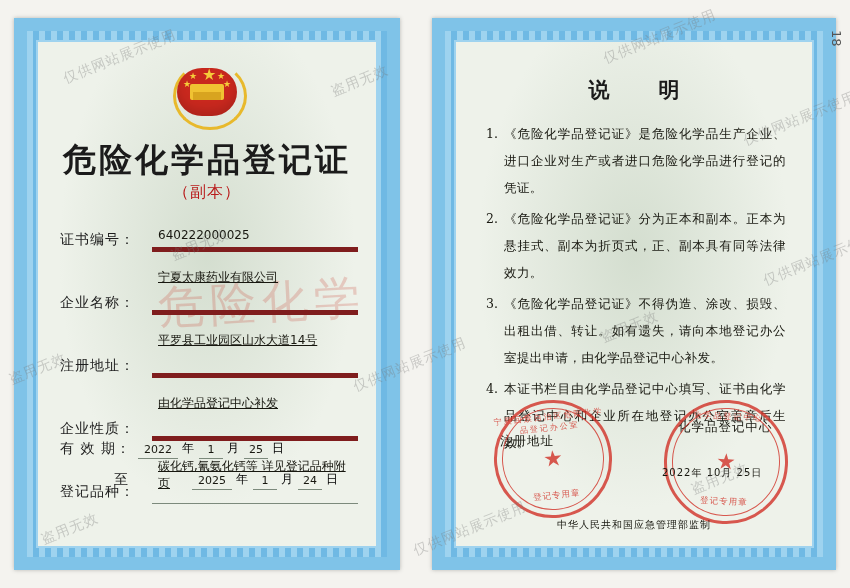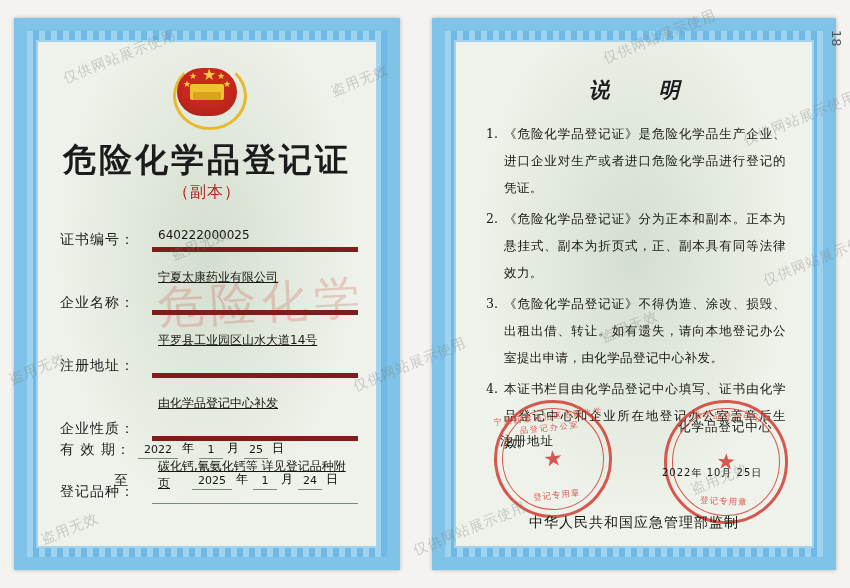--- a/index.html
+++ b/index.html
@@ -125,42 +125,41 @@
   }
   .row.tall .val{min-height:30px;padding-bottom:11px;text-decoration:underline;}
   .row.kinds{margin-bottom:10px;}
   .row.kinds .lab{align-self:flex-end;}
   .row.kinds .val{border-bottom:1px solid #7c8a7c;}
 
   
   .valid{
     position:absolute;left:22px;right:18px;bottom:44px;
   }
-  .vrow{display:flex;align-items:center;margin-bottom:12px;margin-top:11px;}
+  .vrow{display:flex;align-items:flex-start;margin-bottom:12px;margin-top:11px;}
   .vrow .lab{
     width:78px;flex:0 0 78px;
     font-family:"DejaVu Serif","Liberation Serif",serif;
     font-size:14px;color:#1d1d1d;letter-spacing:1px;
   }
   .vrow .lab.small{font-size:14px;padding-left:54px;width:78px;}
   .dt{display:flex;align-items:flex-end;gap:2px;}
   .dt .num{
     min-width:40px;border-bottom:1px solid #7c8a7c;
     text-align:center;font-size:11px;padding-bottom:2px;color:#17170f;
   }
   .dt .num.sm{min-width:24px;}
   .dt .unit{font-size:12px;padding:0 3px 2px 2px;font-family:"DejaVu Serif",serif;}
 
   
   .notice-title{
     position:absolute;top:34px;left:0;right:0;text-align:center;
     font-family:"DejaVu Serif","Liberation Serif",serif;
     font-weight:bold;font-size:21px;letter-spacing:14px;color:#1b1b1b;
     text-indent:14px;
-    font-style:italic;
   }
   .notice-list{
     position:absolute;top:78px;left:30px;right:26px;
   }
   .notice-item{
     display:flex;
     font-family:"DejaVu Serif","Liberation Serif",serif;
     font-size:12.5px;line-height:27px;color:#17170f;
     margin-bottom:4px;
   }
@@ -197,21 +196,21 @@
   .date-right{
     position:absolute;left:206px;bottom:66px;
     font-size:10px;color:#17170f;
     font-family:"DejaVu Sans","Liberation Sans",sans-serif;
     letter-spacing:1px;
     text-align:right;
   }
   .footer-cn{
     position:absolute;bottom:14px;left:0;right:0;text-align:center;
     font-family:"DejaVu Serif","Liberation Serif",serif;
-    font-size:14px;color:#17170f;letter-spacing:1px;
+    font-size:10px;color:#17170f;letter-spacing:1px;
   }
 
   
   .wm{
     position:absolute;
     color:rgba(120,120,120,.34);
     font-size:14px;
     font-family:"DejaVu Sans","Liberation Sans",sans-serif;
     transform:rotate(-22deg);
     white-space:nowrap;

